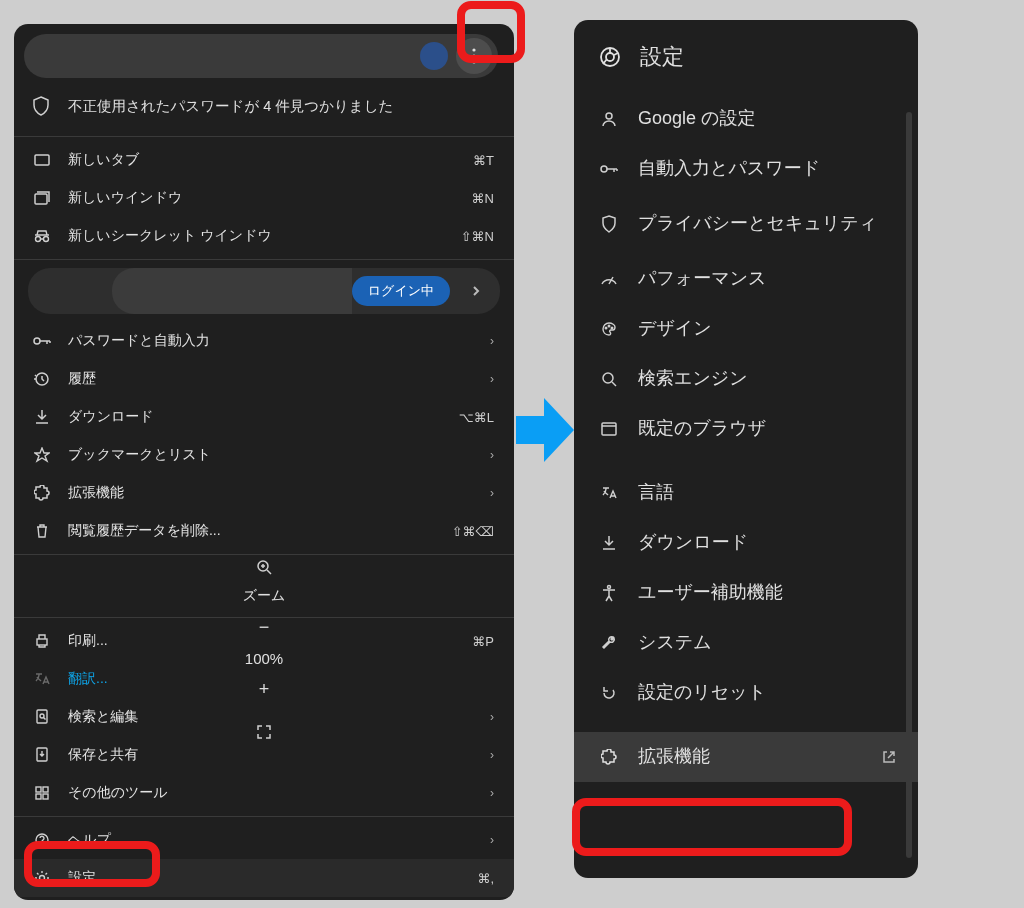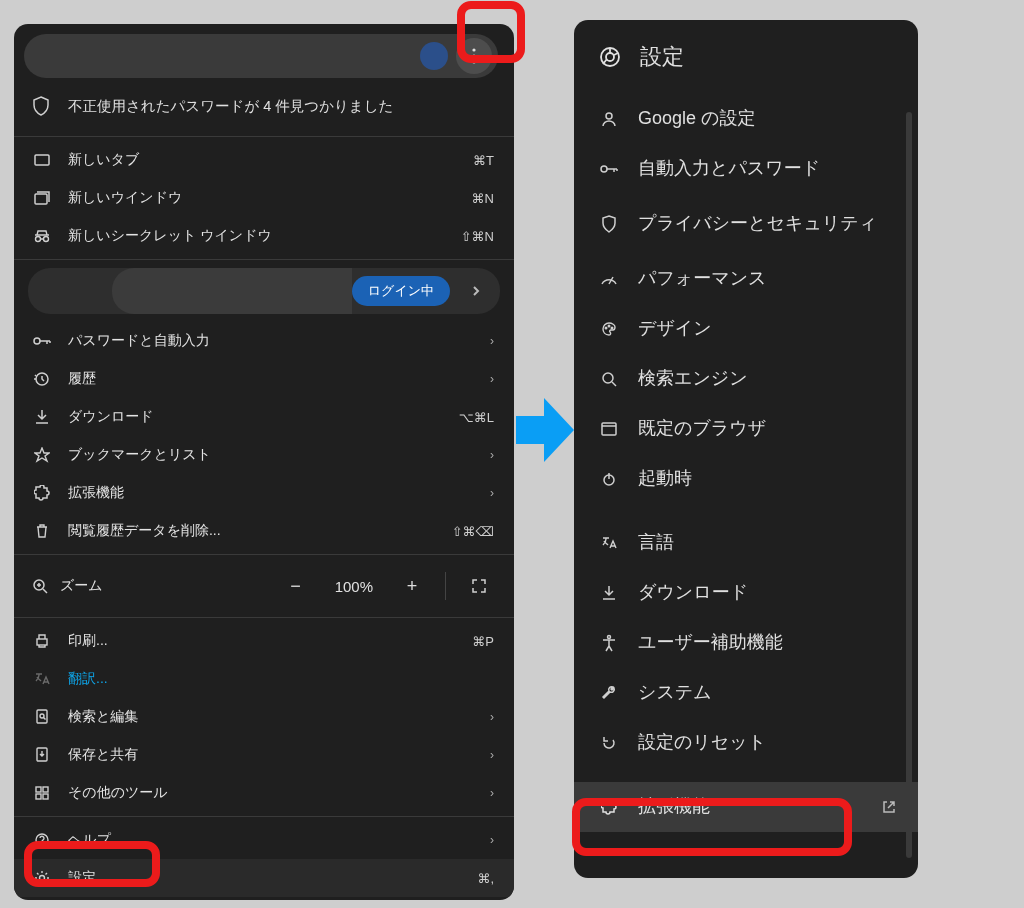--- a/index.html
+++ b/index.html
@@ -91,21 +91,21 @@
     background:#1b62b5; color:#fff; font-size:13px;
     padding:6px 16px; border-radius:16px;
   }
   .chev-circle {
     width:32px; height:32px; display:flex;align-items:center;justify-content:center;
     color:#bbb;
   }
 
   .zoom-row {
     display:flex; align-items:center;
-    height:54px; padding:0 18px; gap:12px;
+    height:54px; padding:0 18px; gap:12px;flex-direction:column;
   }
   .zoom-row .lbl{flex:1;}
   .zoom-btn {
     width:34px;height:34px;border-radius:50%;
     display:flex;align-items:center;justify-content:center;
     color:#ddd; font-size:18px;
   }
   .zoom-val { font-size:15px; padding:0 10px;}
   .zoom-div { width:1px; height:28px; background:#444; margin:0 4px;}
   .full-btn { width:34px;height:34px;display:flex;align-items:center;justify-content:center;color:#ddd;}
@@ -433,29 +433,20 @@
       </div>
     <div class="s-item">
         <span class="ico">
           <svg width="16" height="14" viewBox="0 0 16 14" fill="none" stroke="#cfcfcf" stroke-width="1.5">
             <rect x="1" y="1" width="14" height="12" rx="1"></rect>
             <path d="M1 4h14"></path>
           </svg>
         </span>
         <span class="lbl">既定のブラウザ</span>
       </div>
-    <div class="s-item">
-        <span class="ico">
-          <svg width="16" height="16" viewBox="0 0 16 16" fill="none" stroke="#cfcfcf" stroke-width="1.5">
-            <circle cx="8" cy="9" r="5"></circle>
-            <path d="M8 2v6"></path>
-          </svg>
-        </span>
-        <span class="lbl">起動時</span>
-      </div>
     <div class="s-sep"></div>
     <div class="s-item">
         <span class="ico">
           <svg width="16" height="16" viewBox="0 0 16 16" fill="none" stroke="#cfcfcf" stroke-width="1.4">
             <path d="M2 3h6M5 3v1c0 3-2 5-3 6M3 6c1 2 3 3 4 4M9 13l3-7 3 7M10 11h4"></path>
           </svg>
         </span>
         <span class="lbl">言語</span>
       </div>
     <div class="s-item">

